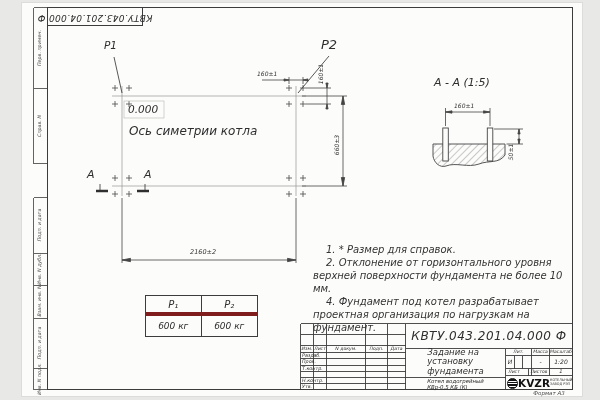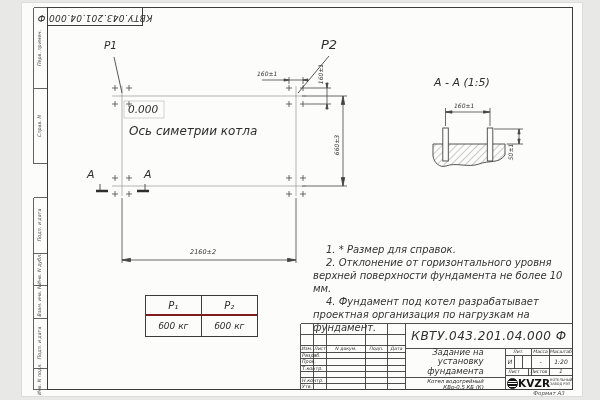--- a/index.html
+++ b/index.html
@@ -7,29 +7,29 @@
        font-family:"DejaVu Sans",sans-serif;}
   #paper{position:absolute;left:21px;top:2px;width:562px;height:395px;background:#fcfcfb;
          border:1px solid #dcdcd8;box-sizing:border-box;}
   svg{position:absolute;left:0;top:0;}
   .t{position:absolute;font-style:italic;color:#2e2e2e;white-space:nowrap;line-height:1;}
   .c{transform:translate(-50%,-50%);}                 
   .rot{transform:translate(-50%,-50%) rotate(-90deg);}
   .flip{transform:translate(-50%,-50%) rotate(180deg);}
   .vlab{transform:translate(-50%,-50%) rotate(-90deg);font-size:4.8px;color:#4a4a4a;}
   .dim{font-size:6px;color:#333;}
-  .ml{white-space:pre-line;text-align:right;}
+  .ml{white-space:pre-line;text-align:left;}
   #notes{position:absolute;left:313px;top:243px;width:266px;font-size:10px;
          font-style:italic;color:#333;line-height:1.3;}
   #notes p{margin:0;text-indent:13px;}
   #ptable{position:absolute;left:145px;top:295px;width:113px;height:42px;
           border:1.4px solid #3c3c3c;box-sizing:border-box;display:grid;
           grid-template-columns:1fr 1fr;grid-template-rows:1fr 1fr;}
   #ptable div{display:flex;align-items:center;justify-content:center;
-          border-right:1px solid #3c3c3c;border-bottom:2px solid #7f1d1d;
+          border-right:1px solid #3c3c3c;border-bottom:4px solid #7f1d1d;
           font-style:italic;color:#2e2e2e;}
   #ptable div:nth-child(2n){border-right:none;}
   #ptable div:nth-child(n+3){border-bottom:none;}
   .ph{font-size:10px;} .pv{font-size:9px;}
   .logo-badge{position:absolute;left:507px;top:377px;display:flex;align-items:center;gap:0;}
   .logo-circle{width:11px;height:11px;border-radius:50%;background:
       repeating-linear-gradient(180deg,#111 0 1.6px,#fff 1.6px 2.6px);border:1px solid #111;box-sizing:border-box;}
   .logo-text{font-weight:bold;font-size:10.5px;color:#111;letter-spacing:0;font-style:normal;
       font-family:"DejaVu Sans",sans-serif;}
   .logo-caption{font-size:3.4px;color:#333;line-height:1.15;white-space:pre-line;font-style:normal;}

